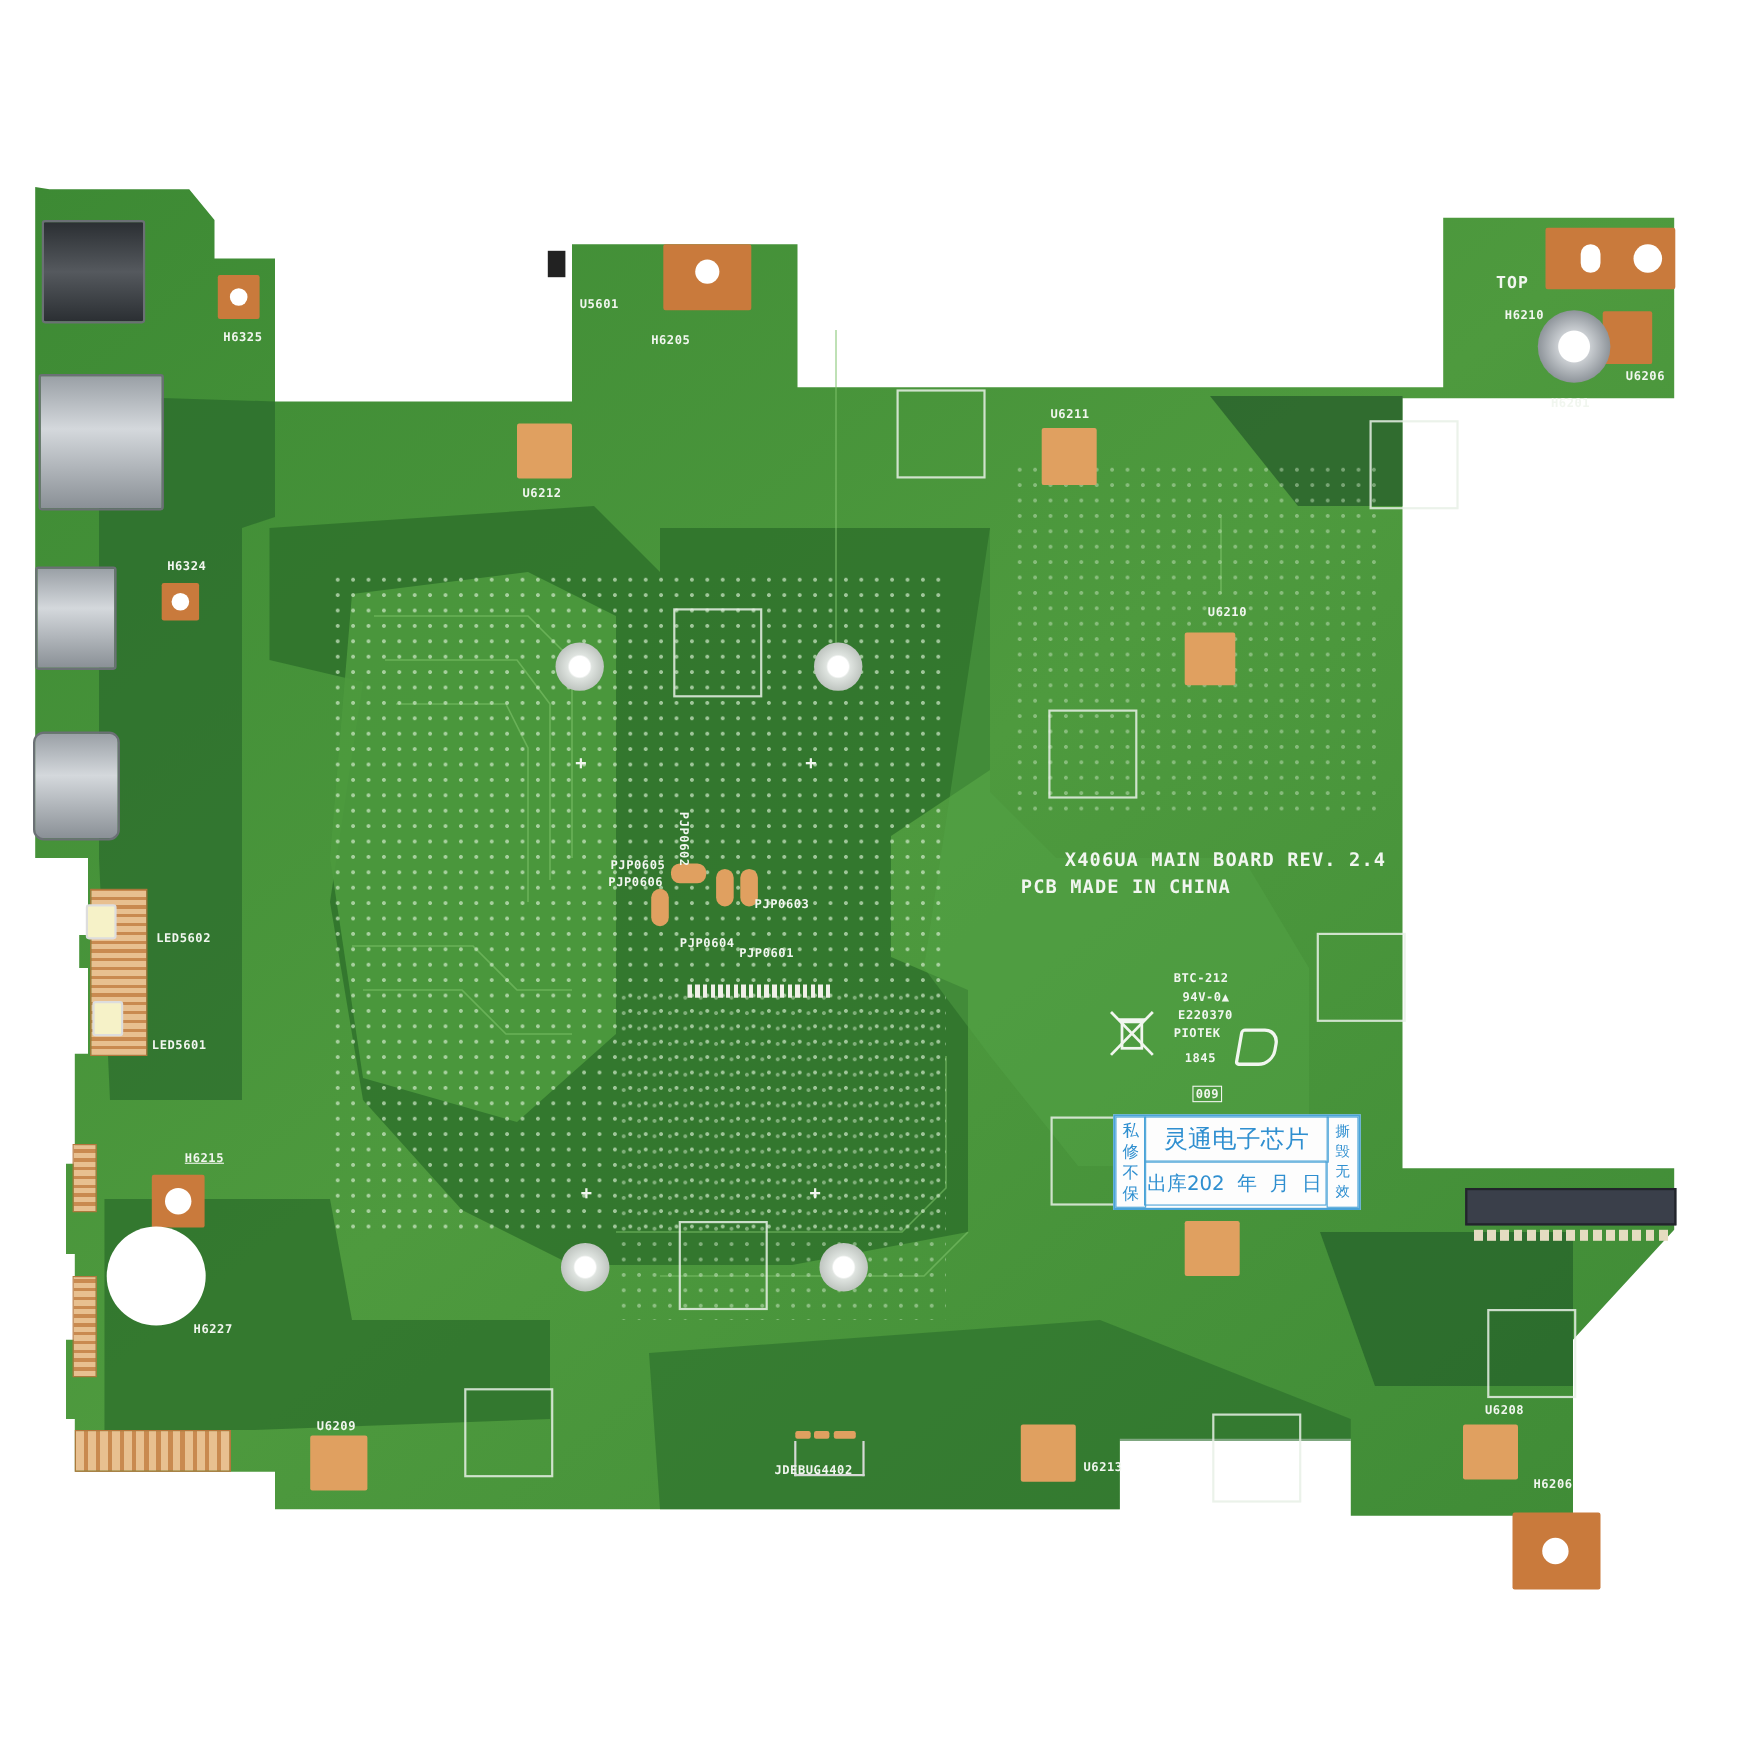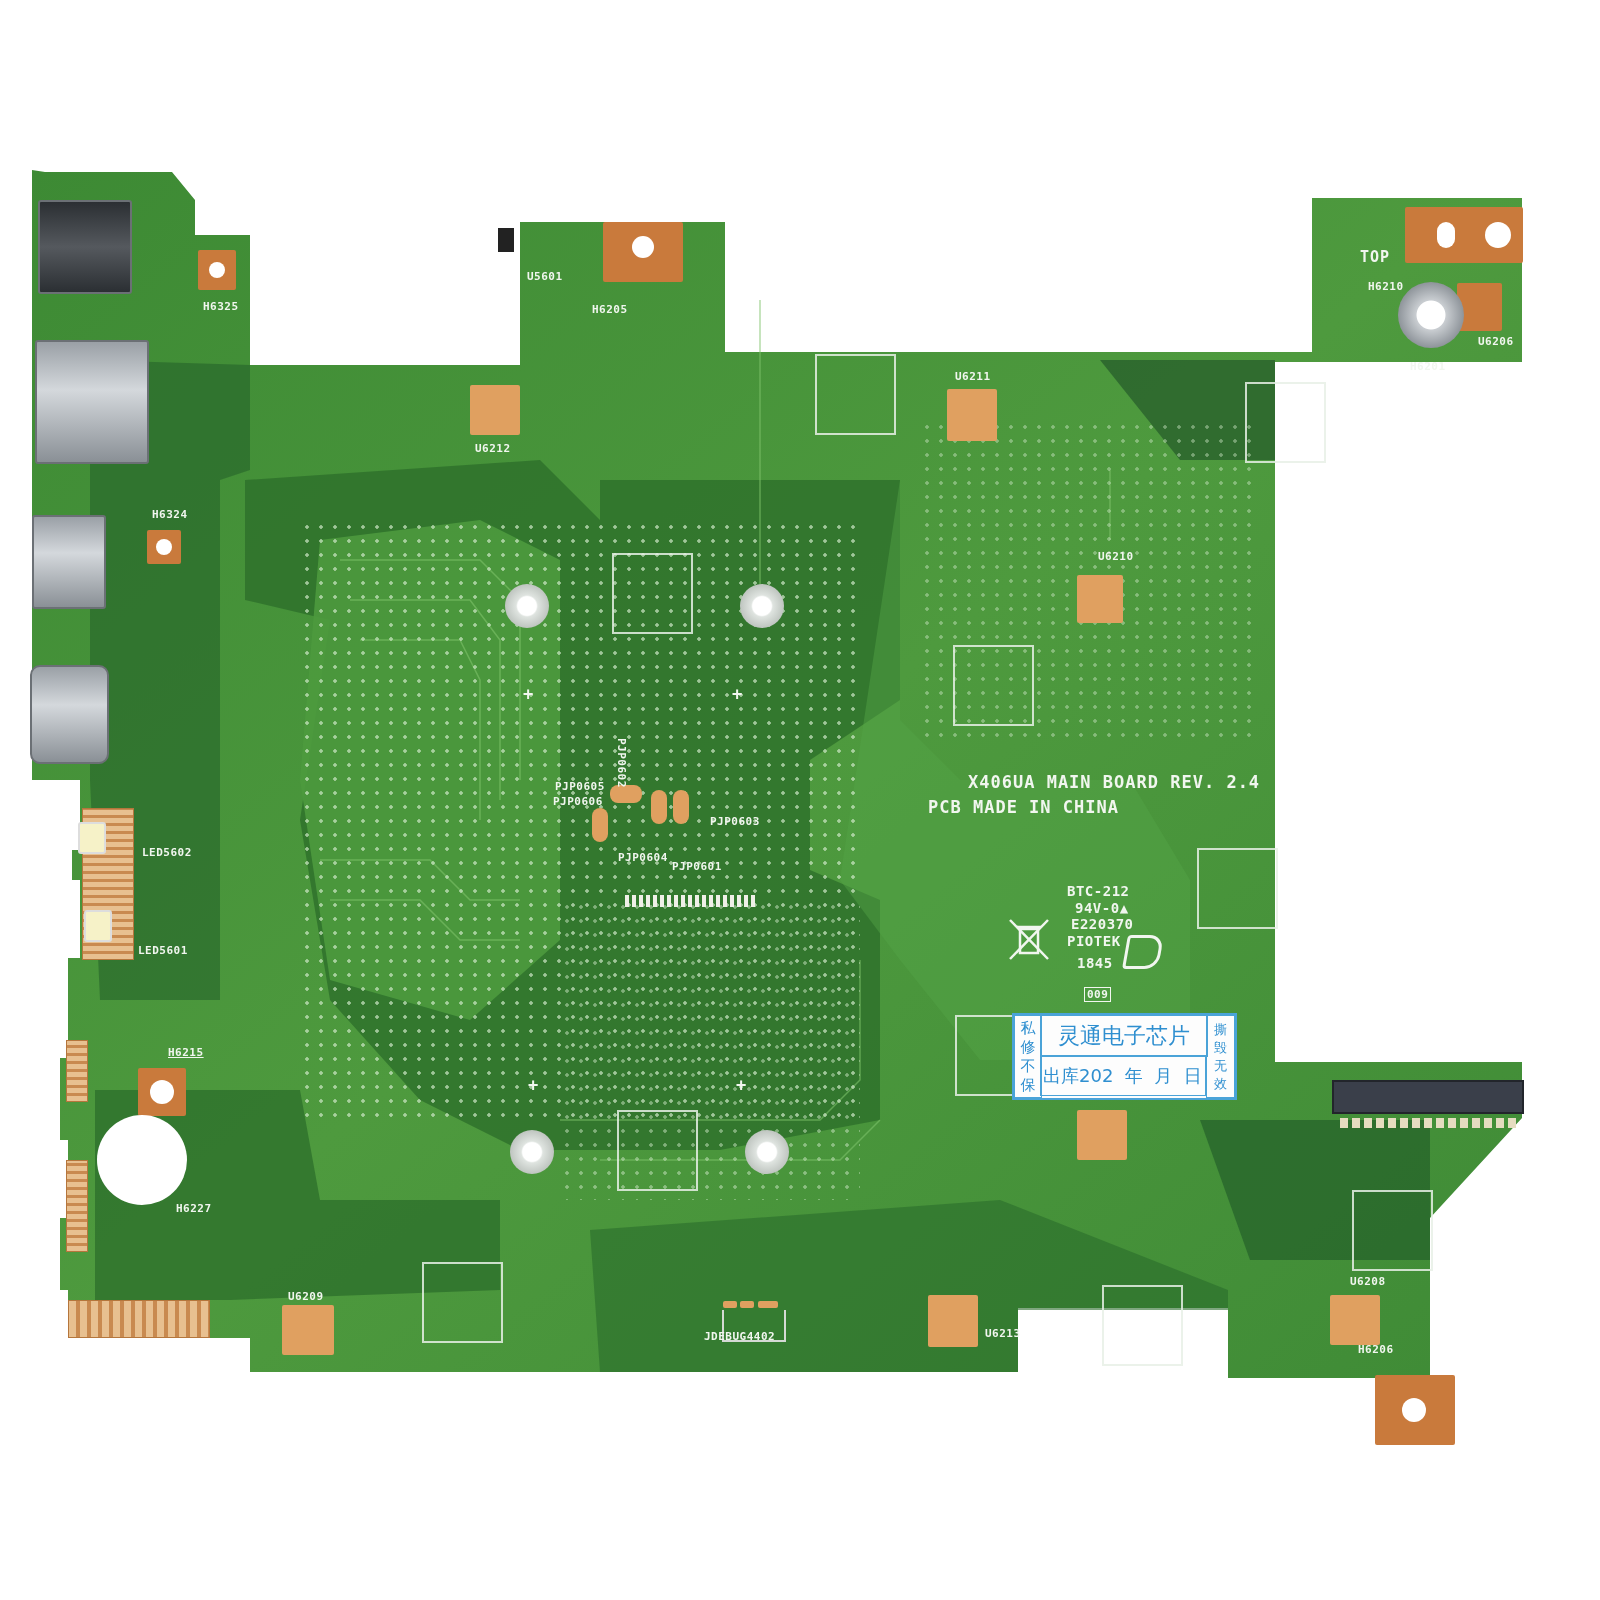--- a/index.html
+++ b/index.html
@@ -1,21 +1,21 @@
 <!DOCTYPE html>
 <html><head>
 <meta charset="utf-8">
 <style>
   html,body{margin:0;padding:0;}
   body{width:1600px;height:1600px;background:#ffffff;position:relative;overflow:hidden;font-family:"DejaVu Sans Mono","Liberation Mono",monospace;}
   .board{position:absolute;inset:0;}
   .abs{position:absolute;}
   .silk{position:absolute;color:#f1f6ef;font-size:11px;letter-spacing:0.5px;white-space:nowrap;font-weight:bold;}
   .silk.lg{font-size:17px;letter-spacing:1px;}
-  .silk.md{font-size:14px;}
+  .silk.md{font-size:11px;}
   .pad{position:absolute;background:#e0a060;border-radius:2px;}
   .pad.copper{background:#c97a3c;}
   .hole{position:absolute;border-radius:50%;background:#fff;}
   .box{position:absolute;border:2px solid #e8f0e6;opacity:.85;}
   .port{position:absolute;background:linear-gradient(180deg,#9aa0a6,#d4d8dc 40%,#8a9096);border:2px solid #6b7075;border-radius:3px;}
   .port.dark{background:linear-gradient(180deg,#2b2f33,#55595e 50%,#2b2f33);}
   .connector{position:absolute;background:#3a3f4a;border:2px solid #22252b;}
   .pinrow{position:absolute;background:repeating-linear-gradient(90deg,#e5dcc0 0 8px,transparent 8px 12px);}
   .gold{position:absolute;background:repeating-linear-gradient(0deg,#e8c090 0 5px,#c98a50 5px 8px);border:1px solid #b5763c;}
   .mount{position:absolute;border-radius:50%;background:radial-gradient(circle,#fff 0 30%,#c9cdd1 32%,#8f959b 70%,#dfe3e6 100%);}
@@ -145,26 +145,26 @@
   <span class="silk" style="left:1478px;top:335px;">U6206</span>
   <span class="silk" style="left:1098px;top:550px;">U6210</span>
   <span class="silk" style="left:142px;top:846px;">LED5602</span>
   <span class="silk" style="left:138px;top:944px;">LED5601</span>
   <span class="silk" style="left:168px;top:1046px;text-decoration:underline;">H6215</span>
   <span class="silk" style="left:176px;top:1202px;">H6227</span>
   <span class="silk" style="left:288px;top:1290px;">U6209</span>
   <span class="silk" style="left:704px;top:1282px;margin-top:48px;">JDEBUG4402</span>
   <span class="silk" style="left:985px;top:1327px;">U6213</span>
   <span class="silk" style="left:1350px;top:1275px;">U6208</span>
-  <span class="silk" style="left:1358px;top:1343px;">H6206</span>
+  <span class="silk" style="left:1394px;top:1343px;">H6206</span>
 
   <span class="silk" style="left:555px;top:780px;">PJP0605</span>
   <span class="silk" style="left:553px;top:795px;">PJP0606</span>
   <span class="silk" style="left:628px;top:738px;transform:rotate(90deg);transform-origin:left top;">PJP0602</span>
-  <span class="silk" style="left:686px;top:815px;margin-left:24px;">PJP0603</span>
+  <span class="silk" style="left:686px;top:815px;">PJP0603</span>
   <span class="silk" style="left:618px;top:851px;">PJP0604</span>
   <span class="silk" style="left:672px;top:860px;">PJP0601</span>
 
   <span class="silk lg" style="left:928px;top:772px;margin-left:40px;">X406UA MAIN BOARD REV. 2.4</span>
   <span class="silk lg" style="left:928px;top:797px;">PCB MADE IN CHINA</span>
 
   <span class="silk md" style="left:1067px;top:883px;">BTC-212</span>
   <span class="silk md" style="left:1075px;top:900px;">94V-0▲</span>
   <span class="silk md" style="left:1071px;top:916px;">E220370</span>
   <span class="silk md" style="left:1067px;top:933px;">PIOTEK</span>

